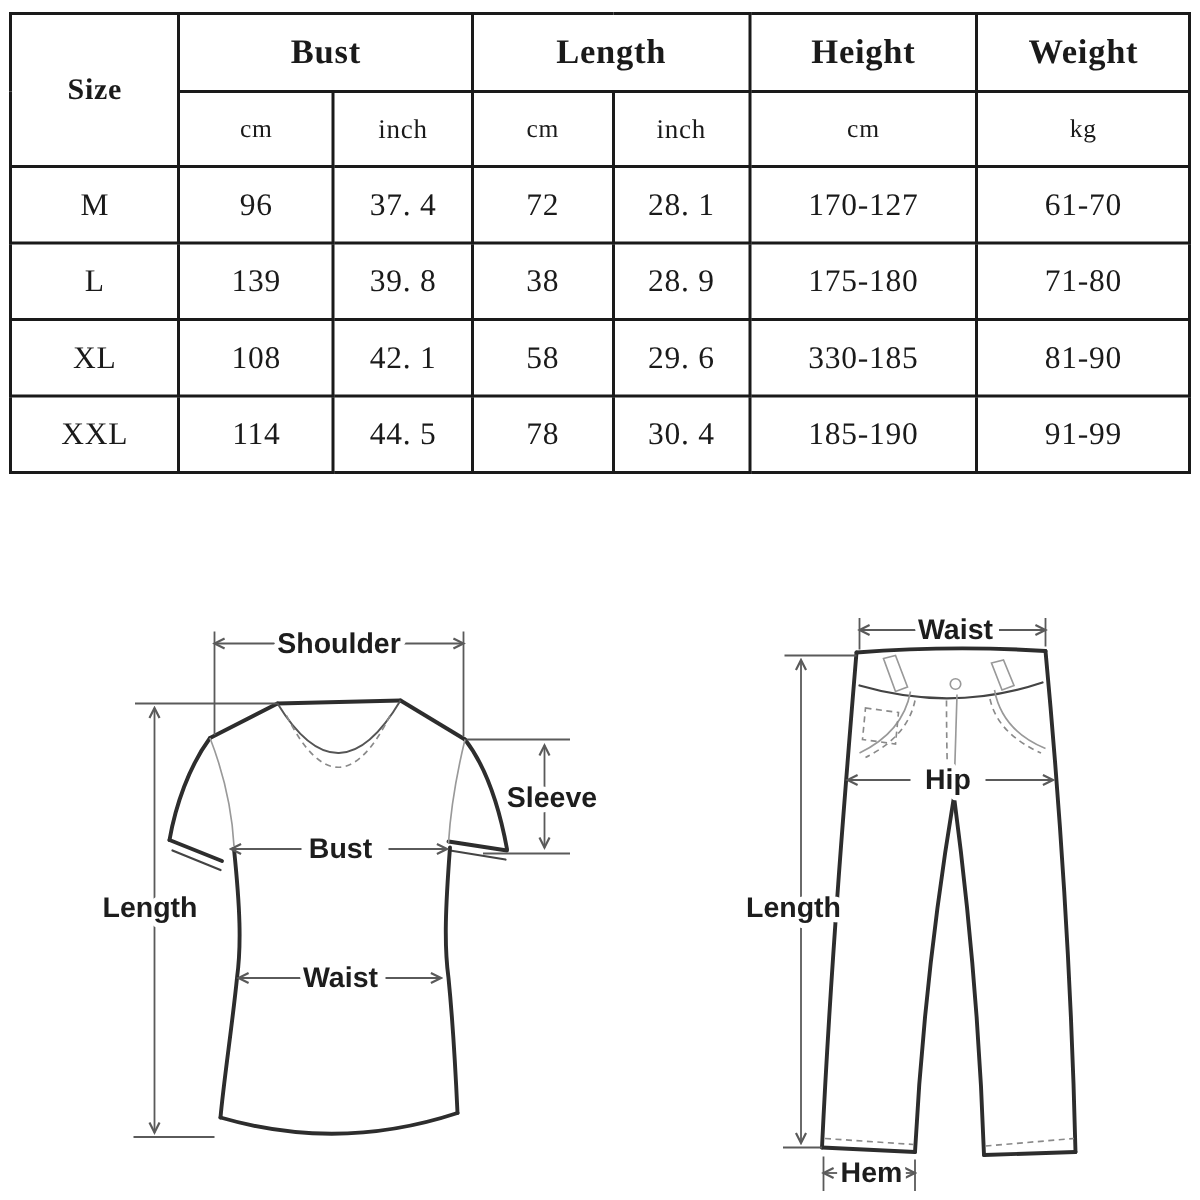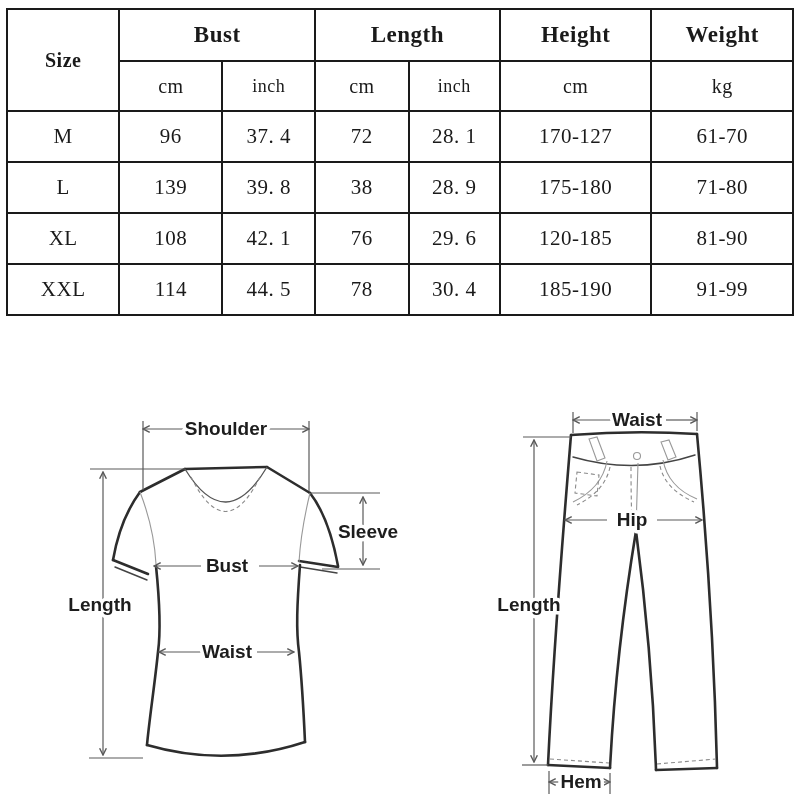--- a/index.html
+++ b/index.html
@@ -8,21 +8,21 @@
 
   
   table.size-chart{position:absolute;left:6px;top:8px;width:788px;height:306px;
         border-collapse:collapse;table-layout:fixed;}
   table.size-chart th, table.size-chart td{
         border:2px solid #1a1a1a;text-align:center;vertical-align:middle;
         padding:0;letter-spacing:0.5px;}
   tr.hrow1{height:52px;} tr.hrow2{height:50px;} tr.drow{height:51px;}
   th.group{font-size:23px;font-weight:bold;}
   th.sizehead{font-size:20px;font-weight:bold;}
-  th.unit{font-size:20px;font-weight:normal;}
+  th.unit{font-size:17px;font-weight:normal;}
   th.unit.inch{font-size:18px;}
   td.val{font-size:21px;}
 
   
   svg.diagram{position:absolute;}
   svg.shirt{left:55px;top:390px;}
   svg.pants{left:485px;top:390px;}
   .tk{fill:none;stroke:#2d2d2d;stroke-width:2.6;stroke-linecap:round;stroke-linejoin:round;}
   .md{fill:none;stroke:#444444;stroke-width:1.5;stroke-linecap:round;}
   .tn{fill:none;stroke:#999999;stroke-width:1.1;}
@@ -79,23 +79,23 @@
         <td class="val">39. 8</td>
         <td class="val">38</td>
         <td class="val">28. 9</td>
         <td class="val">175-180</td>
         <td class="val">71-80</td>
       </tr>
       <tr class="drow">
         <td class="val">XL</td>
         <td class="val">108</td>
         <td class="val">42. 1</td>
-        <td class="val">76</td>
+        <td class="val">58</td>
         <td class="val">29. 6</td>
-        <td class="val">120-185</td>
+        <td class="val">330-185</td>
         <td class="val">81-90</td>
       </tr>
       <tr class="drow">
         <td class="val">XXL</td>
         <td class="val">114</td>
         <td class="val">44. 5</td>
         <td class="val">78</td>
         <td class="val">30. 4</td>
         <td class="val">185-190</td>
         <td class="val">91-99</td>

